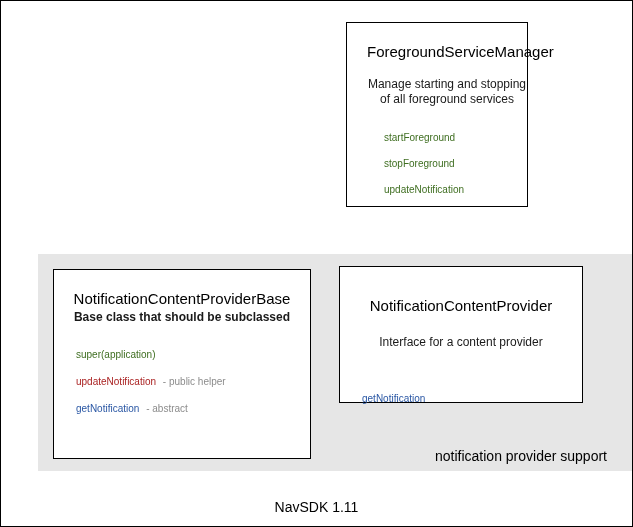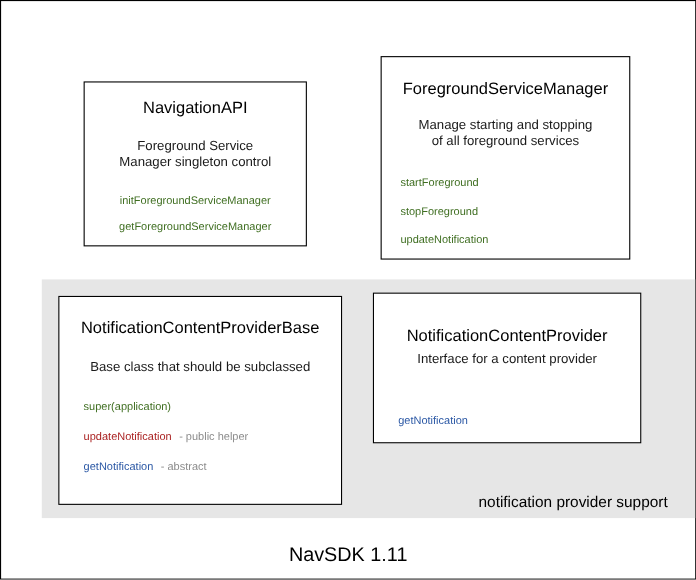--- a/index.html
+++ b/index.html
@@ -24,39 +24,39 @@
     height: 217px;
     background: var(--panel-gray, #e6e6e6);
   }
   .box {
     position: absolute;
     background: #ffffff;
     border: 1.5px solid #000000;
     text-align: center;
   }
   .box1 { left: 75px;  top: 73px;  width: 203px; height: 150px; padding-top: 15px; }
-  .box2 { left: 345px; top: 50px;  width: 227px; height: 185px; padding-top: 20px; }
+  .box2 { left: 345px; top: 21px;  width: 182px; height: 185px; padding-top: 20px; padding-left: 20px; }
   
   .box3 { left: 15px;  top: 15px;  width: 258px; height: 190px; padding-top: 20px; }
   .box4 { left: 301px; top: 12px;  width: 244px; height: 137px; padding-top: 30px; }
   .box-title {
     font-size: 15px;
     line-height: 18px;
     color: #000000;
     white-space: nowrap;
   }
   .box-desc {
     font-size: 12px;
     line-height: 15px;
     color: #1a1a1a;
   }
   .box1 .box-desc { margin-top: 17px; }
   .box2 .box-desc { margin-top: 16px; }
-  .box3 .box-desc { margin-top: 18px; }
-  .box4 .box-desc { margin-top: 4px; }
+  .box3 .box-desc { margin-top: 2px; font-weight: bold; }
+  .box4 .box-desc { margin-top: 20px; }
   .methods {
     font-size: 10px;
     text-align: left;
   }
   .box1 .methods { margin-top: 16px; text-align: center; }
   .box2 .methods { margin-top: 18px; padding-left: 17px; }
   .box3 .methods { margin-top: 16px; padding-left: 22px; }
   .box4 .methods { margin-top: 36px; padding-left: 22px; }
   .box1 .method { line-height: 24px; }
   .box2 .method { line-height: 26px; }
@@ -76,44 +76,29 @@
     font-size: 14px;
     color: #000000;
     white-space: nowrap;
   }
   .caption {
     position: absolute;
     left: 0;
     right: 0;
     bottom: 11px;
     text-align: center;
-    font-size: 18px;
+    font-size: 14px;
     color: #000000;
   }
 </style>
 </head>
 <body>
 
 <div class="canvas">
 
-  <div class="box box1">
-    <div class="box-title">NavigationAPI</div>
-    <div class="box-desc">
-      <div>Foreground Service</div>
-      <div>Manager singleton control</div>
-    </div>
-    <div class="methods">
-      <div class="method">
-        <span class="m-green">initForegroundServiceManager</span>
-      </div>
-      <div class="method">
-        <span class="m-green">getForegroundServiceManager</span>
-      </div>
-    </div>
-  </div>
 
   <div class="box box2">
     <div class="box-title">ForegroundServiceManager</div>
     <div class="box-desc">
       <div>Manage starting and stopping</div>
       <div>of all foreground services</div>
     </div>
     <div class="methods">
       <div class="method">
         <span class="m-green">startForeground</span>

